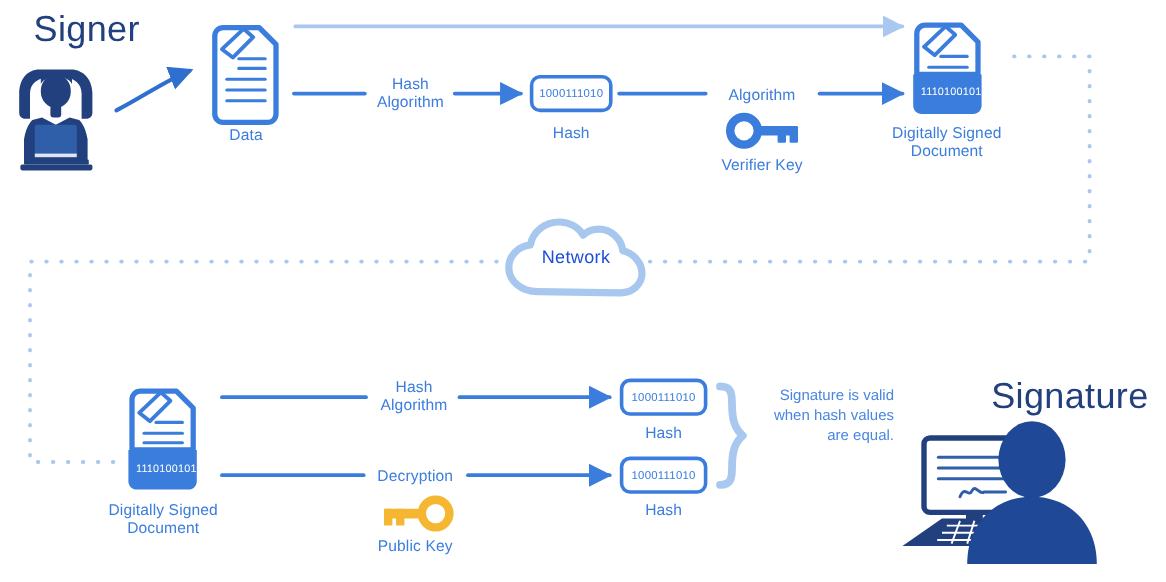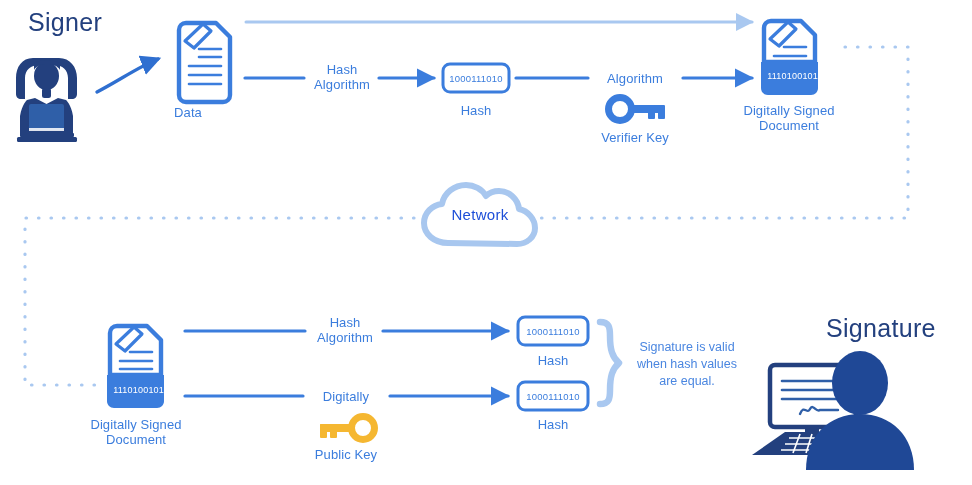--- a/index.html
+++ b/index.html
@@ -30,21 +30,21 @@
     color: #3b7ddd;
     font-size: 13px;
     line-height: 15px;
     text-align: center;
     white-space: pre-line;
     letter-spacing: 0.1px;
   }
   .role {
     position: absolute;
     color: #23407e;
-    font-size: 25px;
+    font-size: 30px;
     letter-spacing: 0.3px;
   }
   .hashtext {
     position: absolute;
     color: #3b7ddd;
     font-size: 9.5px;
     letter-spacing: 0.2px;
     text-align: center;
   }
   .bandtext {
@@ -248,21 +248,21 @@
       </g>
 
       <ellipse cx="860" cy="383" rx="28" ry="32" fill="#1f4896"></ellipse>
 
       <path d="M806 470 C806 436 829 414 860 414 C891 414 914 436 914 470 Z" fill="#1f4896"></path>
     </g>
   </svg>
 
   <div class="role" style="left:28px; top:8px;">Signer</div>
 
-  <div class="lbl" style="left:152px; top:105px; width:72px;">Data</div>
+  <div class="lbl" style="left:169px; top:105px; width:72px;">Data</div>
 
   <div class="lbl" style="left:302px; top:62px; width:80px;">Hash
 Algorithm</div>
 
   <div class="hashtext" style="left:443px; top:73px; width:66px;">1000111010</div>
 
   <div class="lbl" style="left:443px; top:103px; width:66px;">Hash</div>
 
   <div class="lbl" style="left:586px; top:71px; width:98px;">Algorithm</div>
 
@@ -276,29 +276,29 @@
   <div class="cloudtext" style="left:434px; top:206px; width:92px;">Network</div>
 
   <div class="bandtext" style="left:107px; top:385px; width:57px;">1110100101</div>
 
   <div class="lbl" style="left:76px; top:417px; width:120px;">Digitally Signed
 Document</div>
 
   <div class="lbl" style="left:305px; top:315px; width:80px;">Hash
 Algorithm</div>
 
-  <div class="lbl" style="left:300px; top:389px; width:92px;">Digitally</div>
+  <div class="lbl" style="left:300px; top:389px; width:92px;">Decryption</div>
 
   <div class="lbl" style="left:300px; top:447px; width:92px;">Public Key</div>
 
   <div class="hashtext" style="left:518px; top:326px; width:70px;">1000111010</div>
   <div class="lbl" style="left:518px; top:353px; width:70px;">Hash</div>
 
   <div class="hashtext" style="left:518px; top:391px; width:70px;">1000111010</div>
   <div class="lbl" style="left:518px; top:417px; width:70px;">Hash</div>
 
-  <div class="notetext" style="left:629px; top:339px; width:116px;text-align:center;">Signature is valid
+  <div class="notetext" style="left:629px; top:321px; width:116px;">Signature is valid
 when hash values
 are equal.</div>
 
   <div class="role" style="left:826px; top:314px;">Signature</div>
 
 </div>
 
 </body></html>

